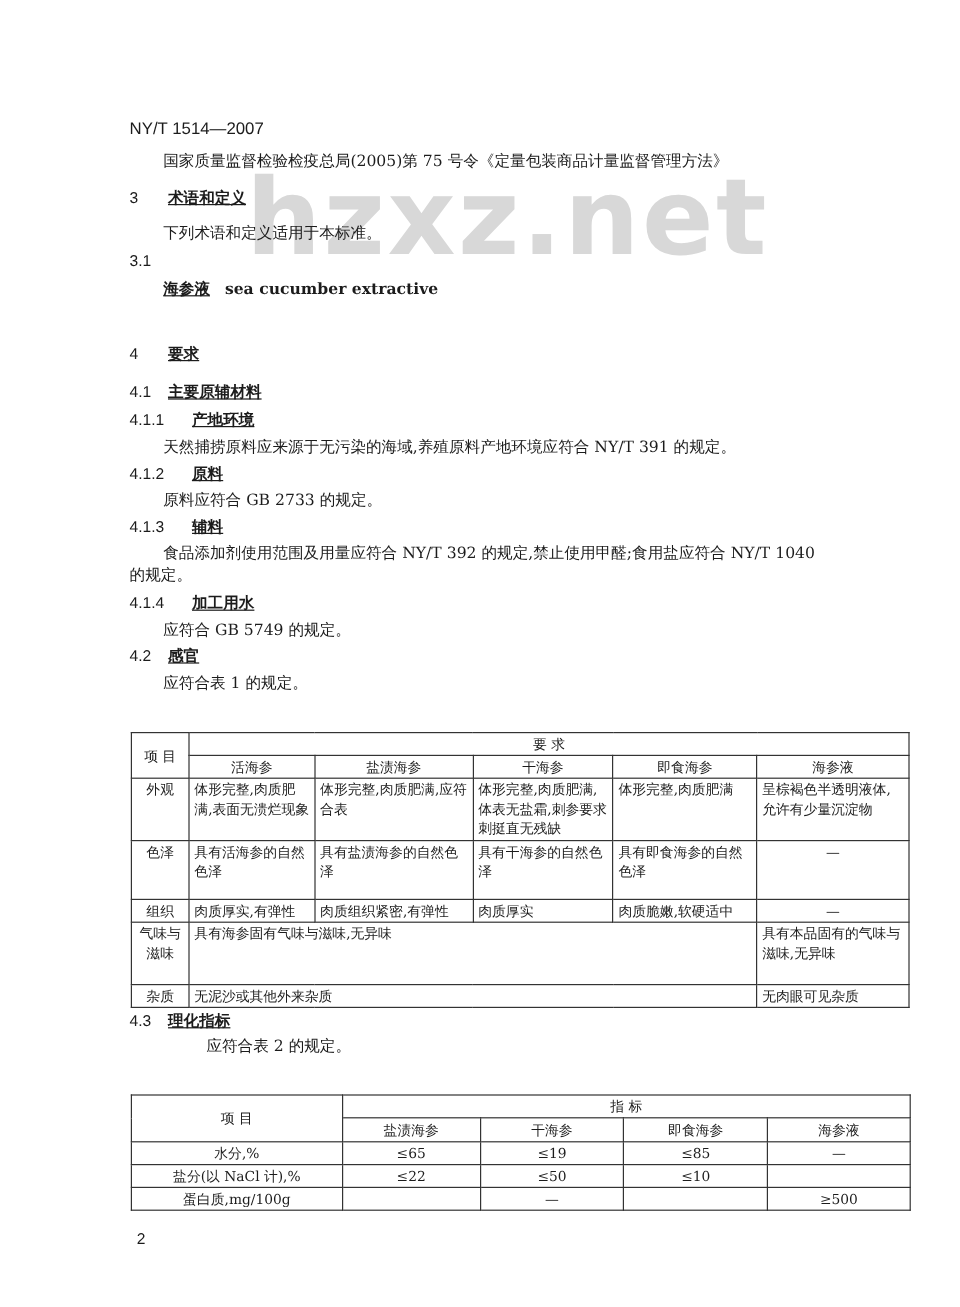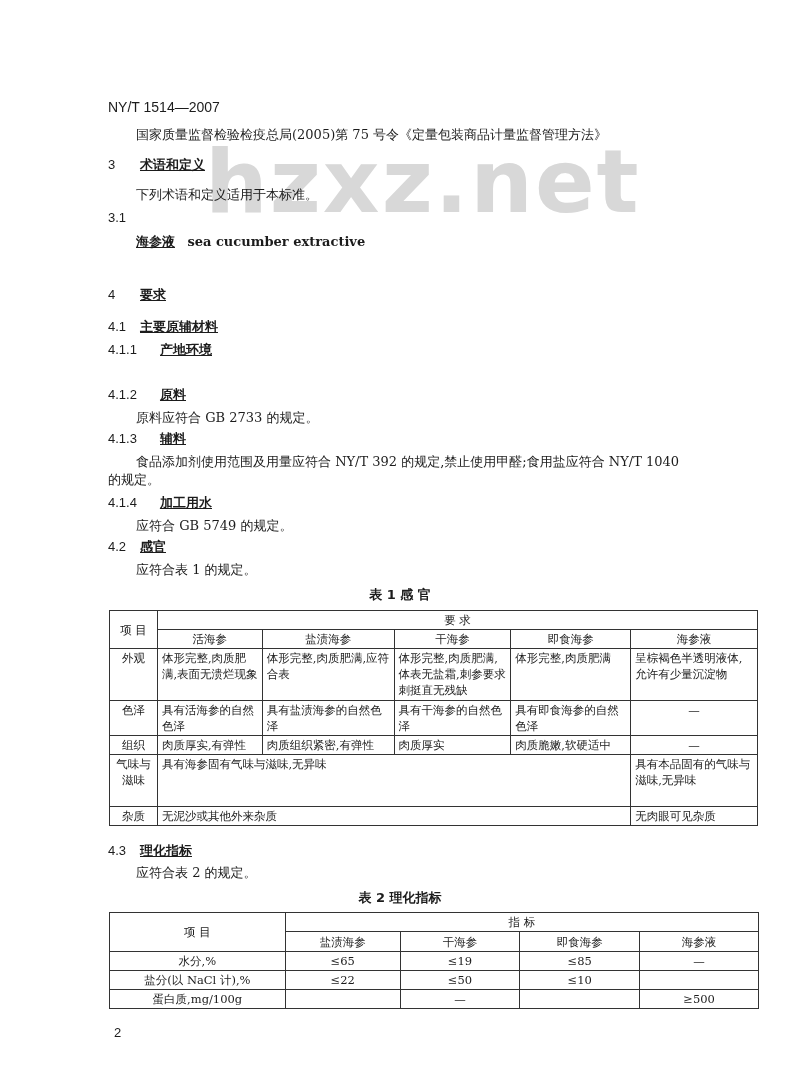--- a/index.html
+++ b/index.html
@@ -53,20 +53,21 @@
     <span class="num">4</span><span>要求</span>
   </div>
 
   <div class="blk h" style="left:108px; top:318px;">
     <span class="num">4.1</span><span>主要原辅材料</span>
   </div>
 
   <div class="blk h" style="left:108px; top:341px;">
     <span class="num num2">4.1.1</span><span>产地环境</span>
   </div>
+  <div class="blk p" style="top:365px;">天然捕捞原料应来源于无污染的海域,养殖原料产地环境应符合 NY/T 391 的规定。</div>
 
   <div class="blk h" style="left:108px; top:386px;">
     <span class="num num2">4.1.2</span><span>原料</span>
   </div>
   <div class="blk p" style="top:409px;">原料应符合 GB 2733 的规定。</div>
 
   <div class="blk h" style="left:108px; top:430px;">
     <span class="num num2">4.1.3</span><span>辅料</span>
   </div>
   <div class="blk p" style="top:453px;">食品添加剂使用范围及用量应符合 NY/T 392 的规定,禁止使用甲醛;食用盐应符合 NY/T 1040</div>
@@ -75,21 +76,20 @@
   <div class="blk h" style="left:108px; top:494px;">
     <span class="num num2">4.1.4</span><span>加工用水</span>
   </div>
   <div class="blk p" style="top:517px;">应符合 GB 5749 的规定。</div>
 
   <div class="blk h" style="left:108px; top:538px;">
     <span class="num">4.2</span><span>感官</span>
   </div>
   <div class="blk p" style="top:561px;">应符合表 1 的规定。</div>
 
-  <div class="blk cap" style="top:586px;">表 1  感  官</div>
 
   <table class="t1 outer">
     <colgroup>
       <col style="width:48px">
         <col style="width:105px">
         <col style="width:132px">
         <col style="width:117px">
         <col style="width:120px">
         <col style="width:127px">
     </colgroup>
@@ -106,21 +106,21 @@
       <th>海参液</th>
     </tr>
     <tr style="height:52px;">
       <td class="c">外观</td>
       <td>体形完整,肉质肥满,表面无溃烂现象</td>
       <td>体形完整,肉质肥满,应符合表</td>
       <td>体形完整,肉质肥满,体表无盐霜,刺参要求刺挺直无残缺</td>
       <td>体形完整,肉质肥满</td>
       <td>呈棕褐色半透明液体,允许有少量沉淀物</td>
     </tr>
-    <tr style="height:35px;">
+    <tr style="height:49px;">
       <td class="c">色泽</td>
       <td>具有活海参的自然色泽</td>
       <td>具有盐渍海参的自然色泽</td>
       <td>具有干海参的自然色泽</td>
       <td>具有即食海参的自然色泽</td>
       <td class="c">—</td>
     </tr>
     <tr style="height:18px;">
       <td class="c">组织</td>
       <td>肉质厚实,有弹性</td>
@@ -138,23 +138,22 @@
       <td class="c">杂质</td>
       <td colspan="4">无泥沙或其他外来杂质</td>
       <td>无肉眼可见杂质</td>
     </tr>
   </tbody>
     </table>
 
   <div class="blk h" style="left:108px; top:842px;">
     <span class="num">4.3</span><span>理化指标</span>
   </div>
-  <div class="blk p" style="top:864px;">应符合表 2 的规定。</div>
+  <div class="blk p" style="top:864px;margin-left:36px;">应符合表 2 的规定。</div>
 
-  <div class="blk cap" style="top:889px;">表 2  理化指标</div>
 
   <table class="t2 outer">
     <colgroup>
       <col style="width:176px">
         <col style="width:115px">
         <col style="width:120px">
         <col style="width:120px">
         <col style="width:119px">
     </colgroup>
     <tbody>

